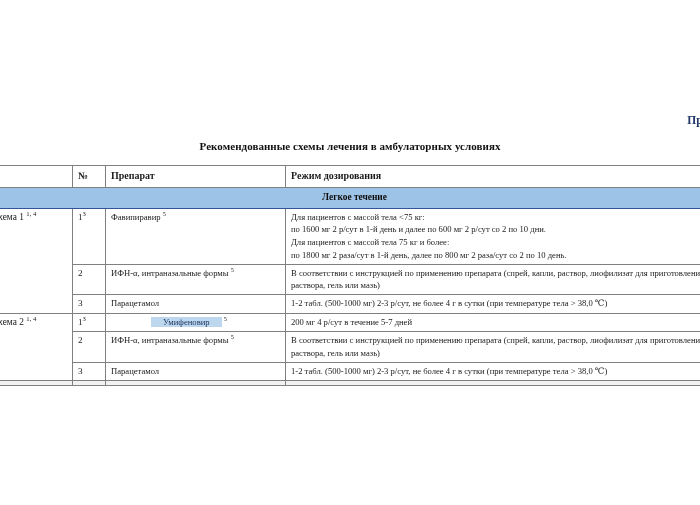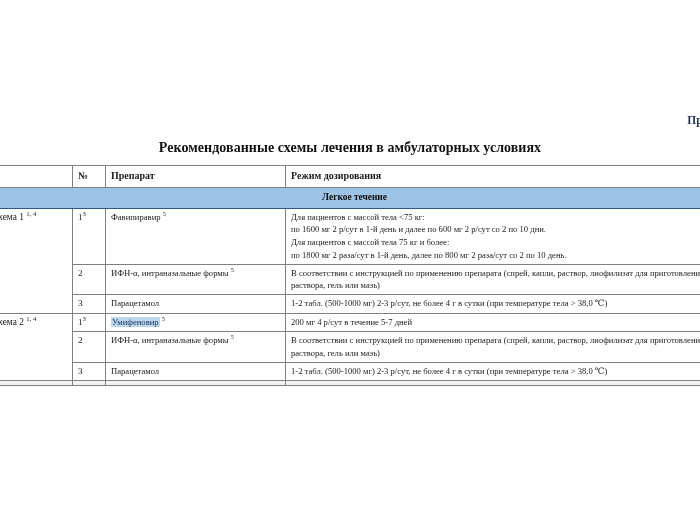--- a/index.html
+++ b/index.html
@@ -36,21 +36,21 @@
     white-space: nowrap;
   }
 
   
   .doc-title {
     position: absolute;
     left: 0;
     right: 0;
     top: 140px;
     text-align: center;
-    font-size: 14px;
+    font-size: 11px;
     font-weight: bold;
     color: #111111;
     letter-spacing: 0.05px;
     white-space: nowrap;
   }
 
   
   .tbl-wrap {
     position: absolute;
     left: -14px;
@@ -128,21 +128,22 @@
     line-height: 0;
   }
 
   .dose-line { display: block; white-space: nowrap; }
   .dose-line.wrapnormal { white-space: normal; }
 
   
   .selected-text {
     background: #bdd7ee;
     color: #1f3864;
-    padding: 0 1px;
+    padding: 0 12px;
+    margin-left: 40px;
   }
 
   
   tr.sliver td {
     height: 4px;
     padding: 0;
     background: #f2f2f2;
   }
 </style>
 </head>

